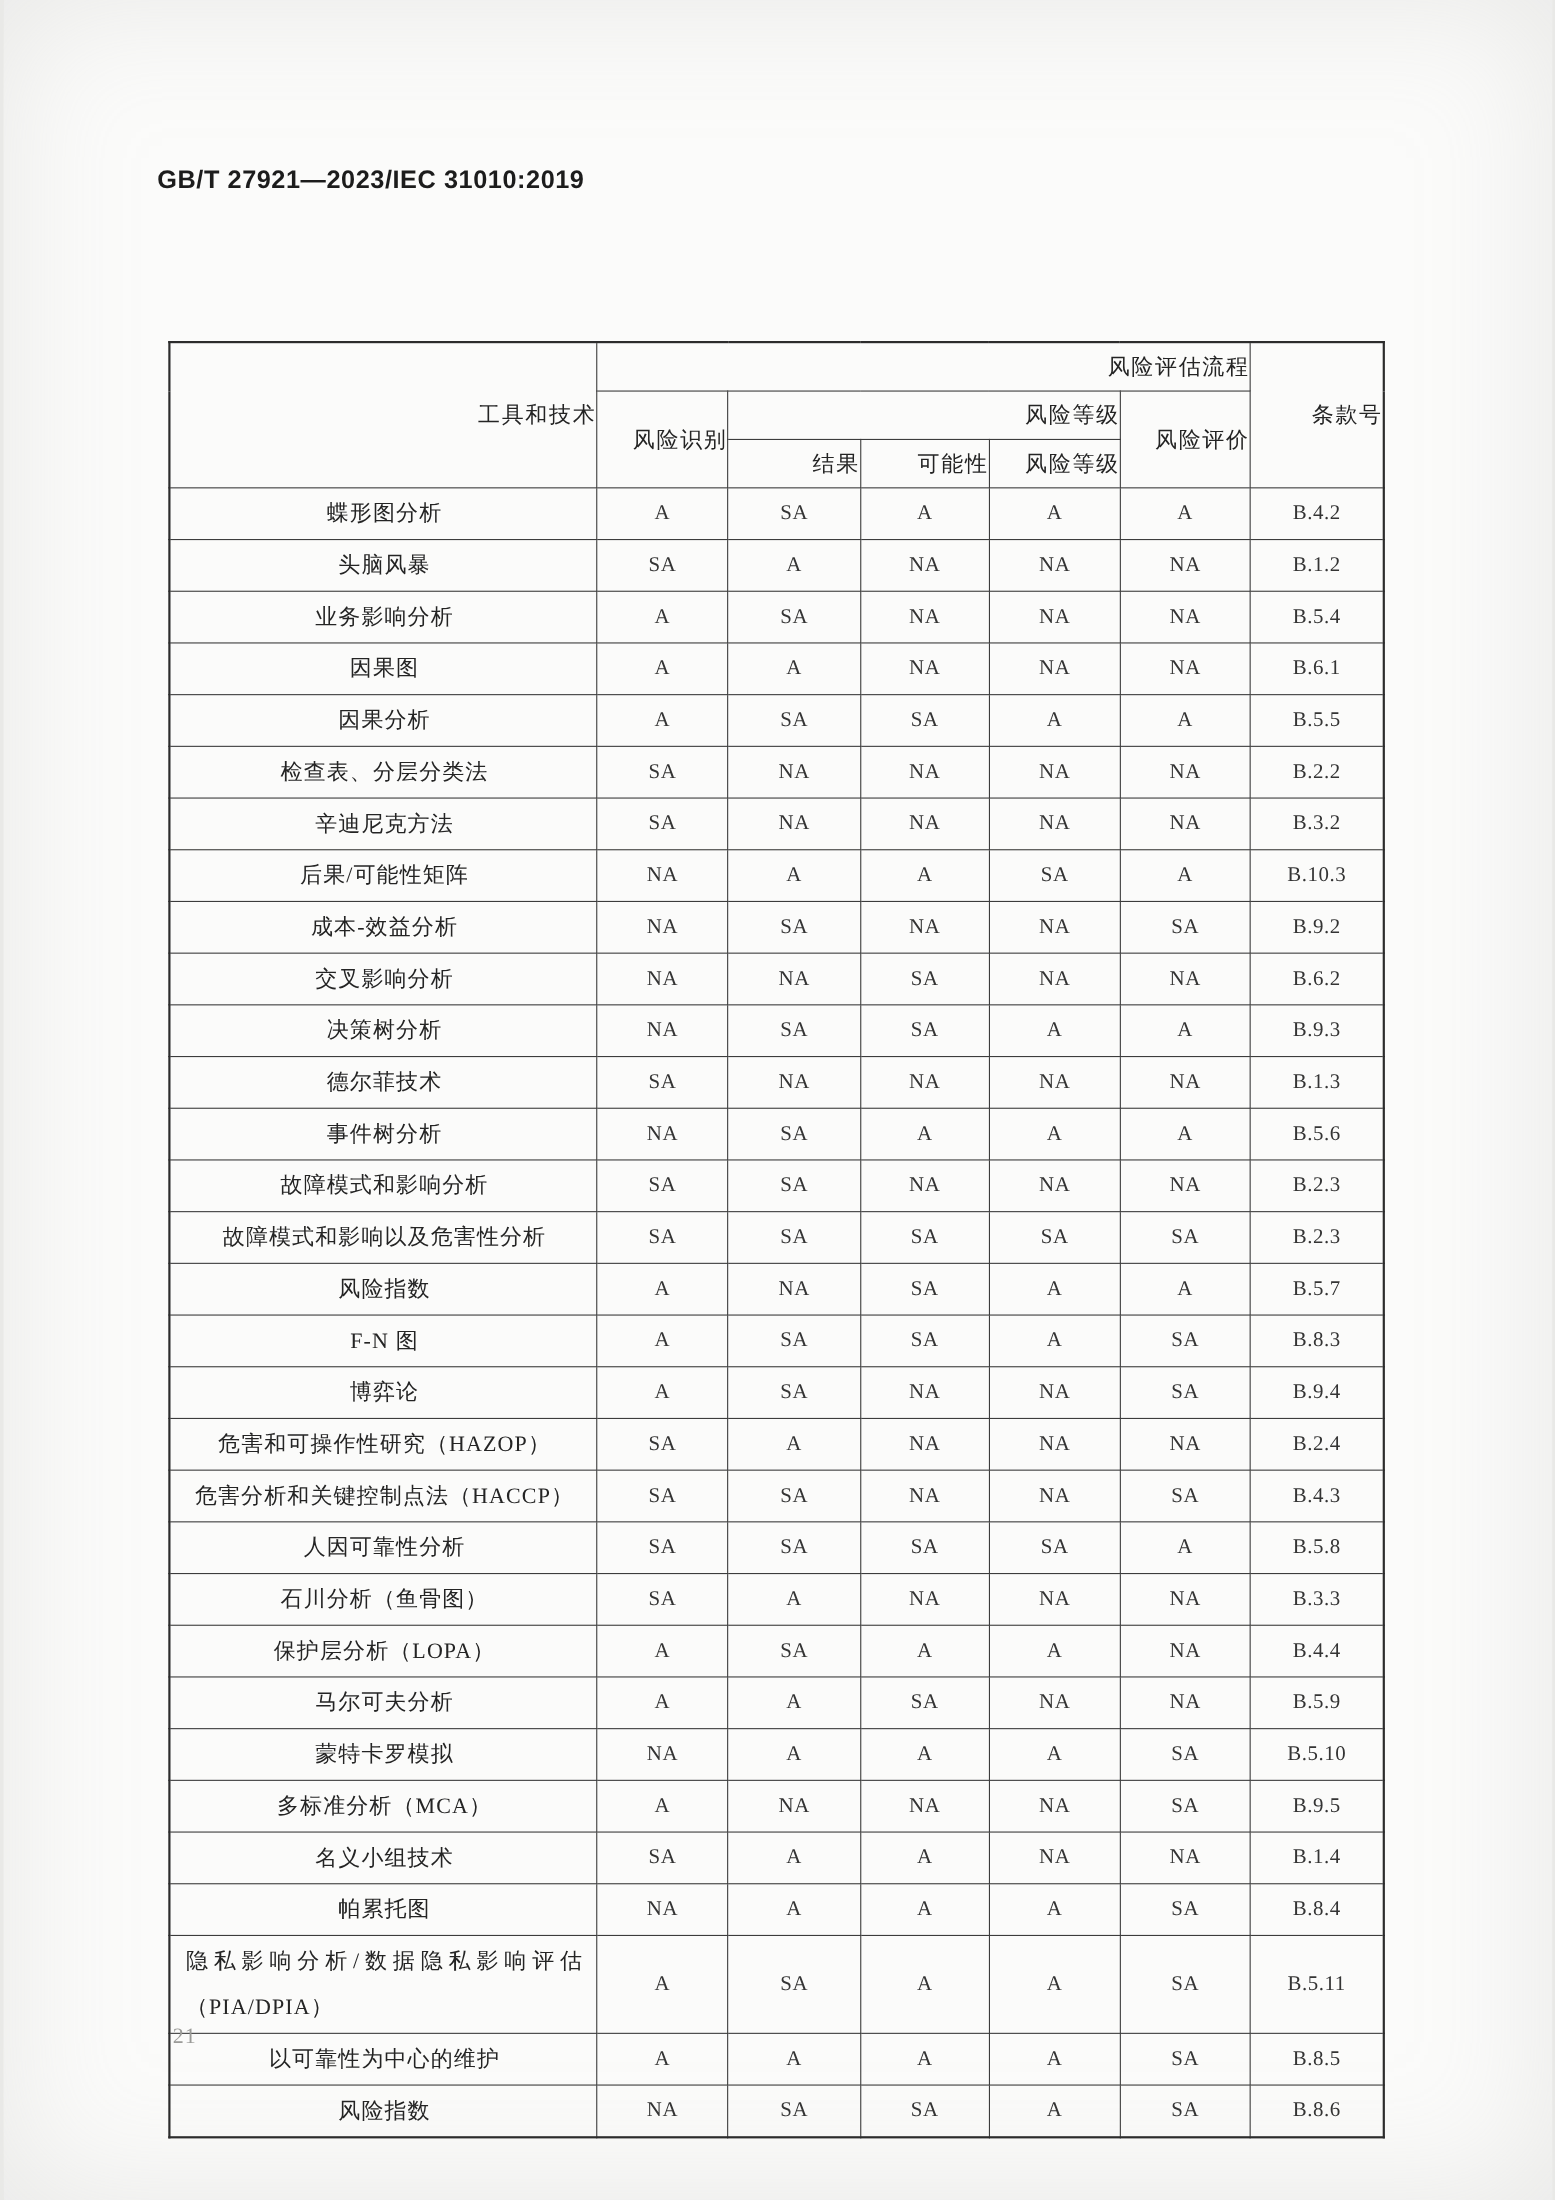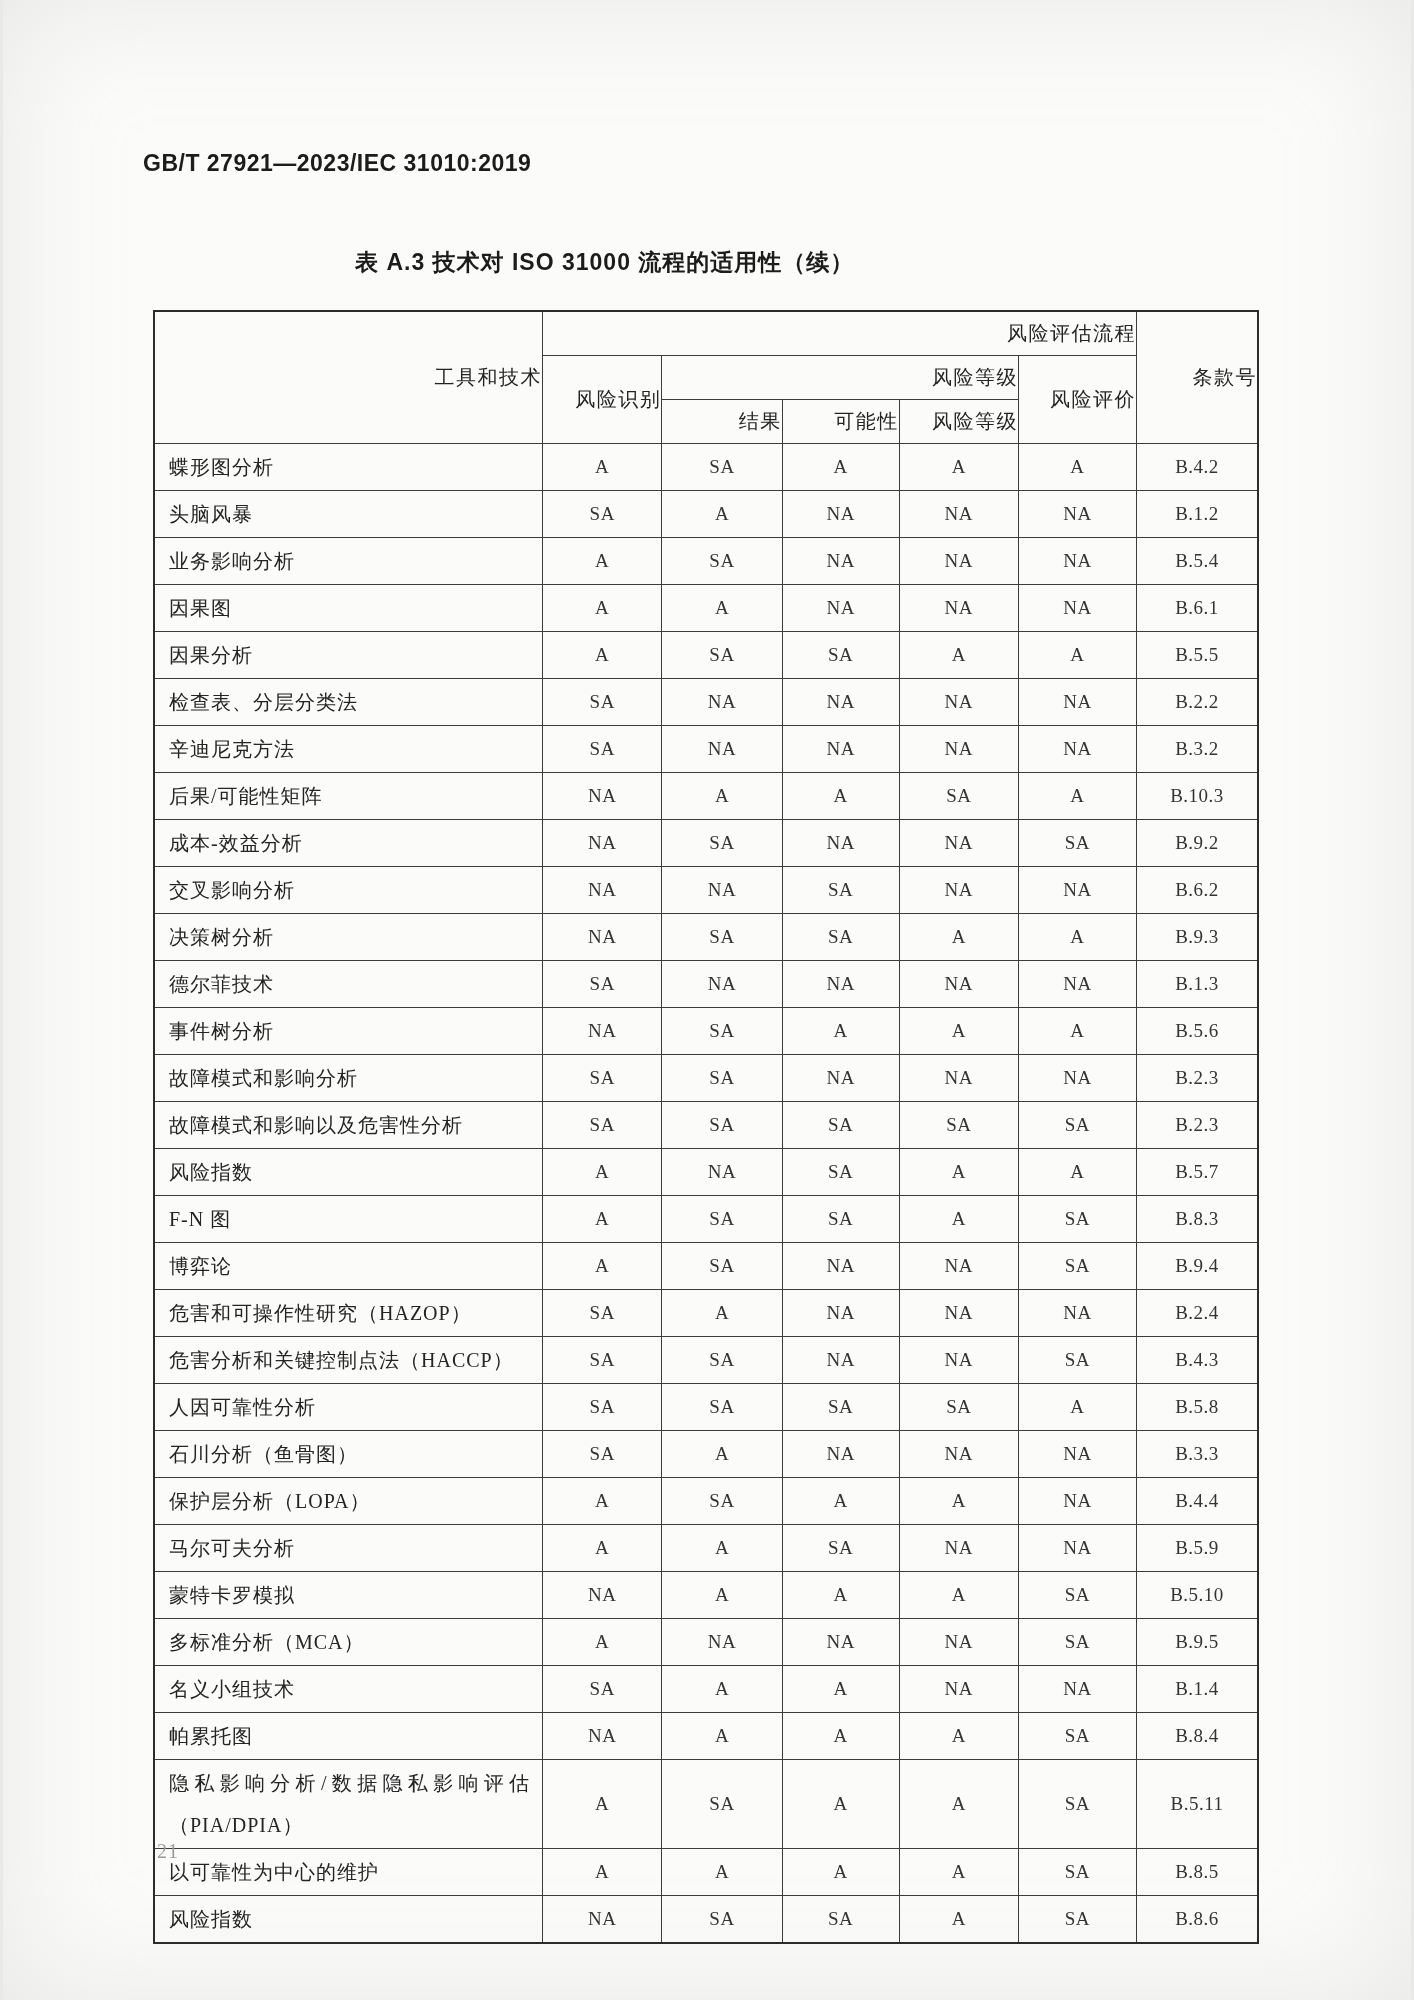--- a/index.html
+++ b/index.html
@@ -63,21 +63,21 @@
     text-align: right;
     padding: 0;
   }
   table.main tbody tr {
     height: 43px;
   }
   table.main tbody tr.tall {
     height: 88px;
   }
   td.tool {
-    text-align: left;
+    text-align: center;
     padding: 2px 12px 2px 14px;
     font-size: 20px;
     letter-spacing: 1px;
     color: #242424;
     line-height: 2.1;
   }
   tr.tall td.tool {
     text-align: justify;
     text-align-last: left;
   }
@@ -97,21 +97,20 @@
     letter-spacing: 1px;
   }
 </style>
 </head>
 <body>
 
 <div class="page">
 
   <div class="doc-code">GB/T 27921—2023/IEC 31010:2019</div>
 
-  <div class="table-title">表 A.3  技术对 ISO 31000 流程的适用性（续）</div>
 
   <table class="main">
     <colgroup>
       <col style="width:35.2%">
       <col style="width:10.8%">
       <col style="width:10.9%">
       <col style="width:10.6%">
       <col style="width:10.8%">
       <col style="width:10.7%">
       <col style="width:11.0%">

